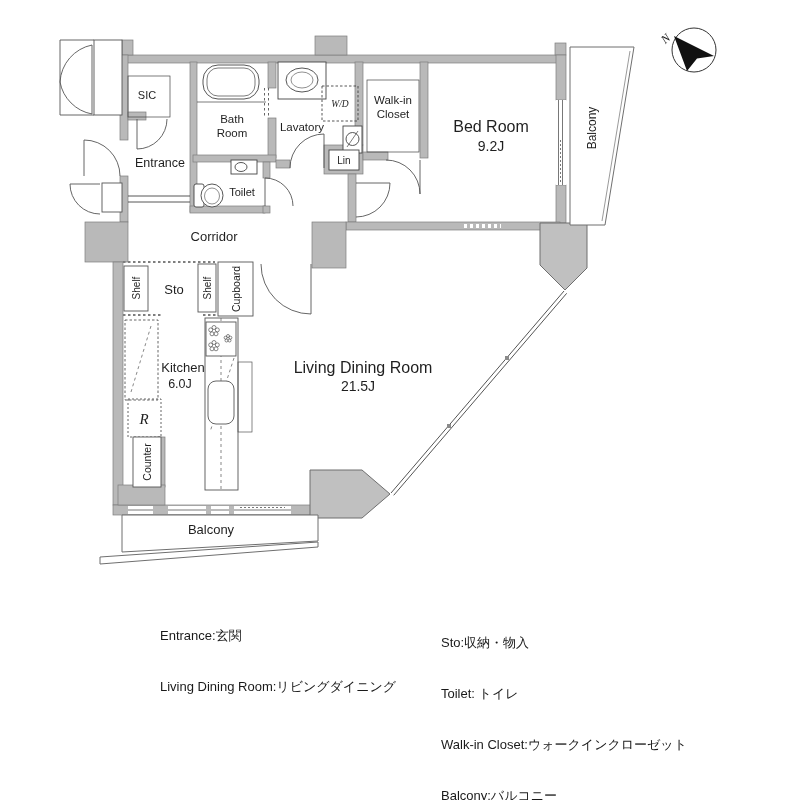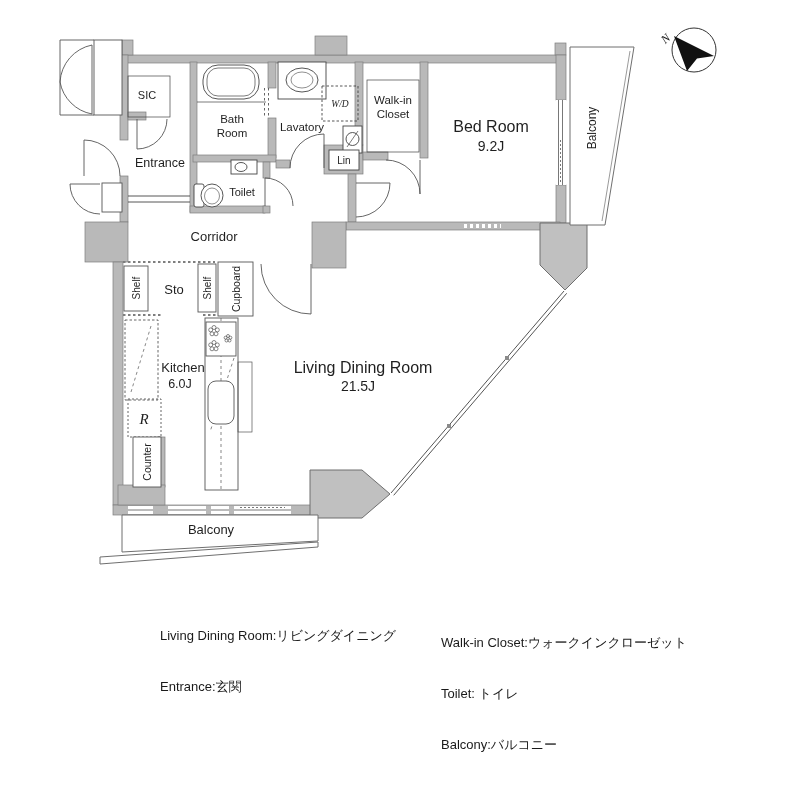--- a/index.html
+++ b/index.html
@@ -247,28 +247,29 @@
     <text x="144" y="424" font-size="15" class="ser">R</text>
     <text x="147" y="466" font-size="10.5" transform="rotate(-90 147 462)">Counter</text>
     <text x="363" y="373" font-size="16">Living Dining Room</text>
     <text x="358" y="391" font-size="14">21.5J</text>
     <text x="211" y="534" font-size="13">Balcony</text>
   </g>
 </svg>
 
   
   <div class="legend-col" style="left:160px;top:593px;">
+    <div>Entrance:玄関</div>
     <div>Living Dining Room:リビングダイニング</div>
-    <div>Entrance:玄関</div>
     
     
     
     
   </div>
   <div class="legend-col" style="left:441px;top:600px;">
+    <div>Sto:収納・物入</div>
+    <div>Toilet: トイレ</div>
     <div>Walk-in Closet:ウォークインクローゼット</div>
-    <div>Toilet: トイレ</div>
     <div>Balcony:バルコニー</div>
     
     
     
   </div>
 </div>
 
 </body></html>

